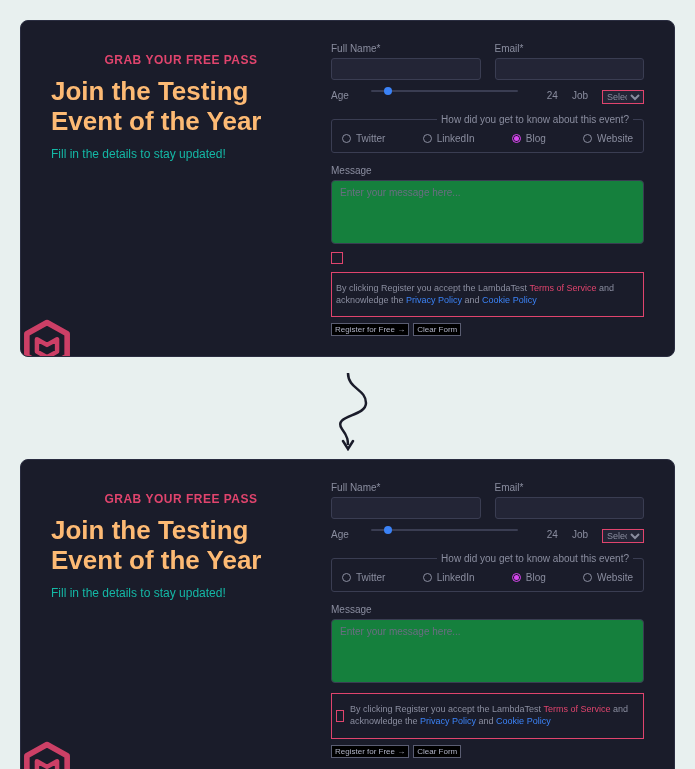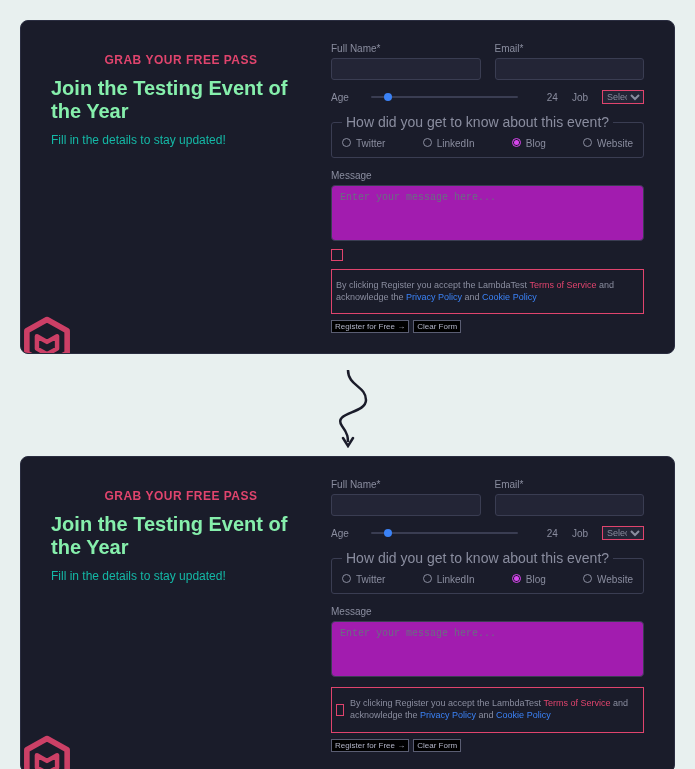--- a/index.html
+++ b/index.html
@@ -25,28 +25,28 @@
   .eyebrow {
     color: #e0446d;
     font-size: 12px;
     font-weight: 700;
     letter-spacing: 0.5px;
     margin-bottom: 10px;
     margin-top: 10px;
     text-align: center;
   }
   .headline {
-    color: #86efac;
-    font-size: 20px;
+    color: #fdba74;
+    font-size: 26px;
     font-weight: 700;
     line-height: 1.15;
     margin-bottom: 10px;
   }
   .subline { color: #14b8a6; font-size: 12px; }
-  .row { display: flex; gap: 14px; margin-bottom: 10px; align-items: center; }
+  .row { display: flex; gap: 14px; margin-bottom: 10px; align-items: flex-start; }
   .field { display: flex; flex-direction: column; gap: 4px; flex: 1; }
   .field label { color: #8a8d9f; font-size: 10px; }
   .text-input {
     background: #232536;
     border: 1px solid #3a3d52;
     border-radius: 3px;
     height: 22px;
     color: #c9ccda;
     font-size: 10px;
     padding: 0 6px;
@@ -76,37 +76,37 @@
     font-size: 9px;
     height: 14px;
     width: 42px;
   }
   fieldset.radios {
     border: 1px solid #3a3d52;
     border-radius: 3px;
     padding: 8px 10px 8px 10px;
     margin-bottom: 12px;
   }
-  fieldset.radios legend { color: #8a8d9f; font-size: 14px; padding: 0 4px; }
+  fieldset.radios legend { color: #8a8d9f; font-size: 10px; padding: 0 4px; text-align: right; }
   .radio-row { display: flex; justify-content: space-between; gap: 8px; }
-  .radio-item { display: flex; align-items: flex-start; gap: 5px; font-size: 10px; cursor: pointer; }
+  .radio-item { display: flex; align-items: center; gap: 5px; font-size: 10px; cursor: pointer; }
   .radio-dot { width: 9px; height: 9px; border: 1px solid #8a8d9f; border-radius: 50%; display: inline-flex; align-items: center; justify-content: center; }
   .radio-dot.sel { border-color: #d946ef; }
   .radio-dot.sel::after { content:""; width:5px; height:5px; background:#d946ef; border-radius:50%; }
   textarea.msg {
     width: 100%;
-    background: #a21caf;
+    background: #15803d;
     border: 1px solid #3a3d52;
     border-radius: 4px;
-    height: 56px;
+    height: 64px;
     color: #c9ccda;
     font-size: 10px;
     padding: 6px 8px;
     resize: none;
-    font-family: Liberation Mono, monospace;
+    font-family: Liberation Sans, sans-serif;
   }
   textarea.msg::placeholder { color: #6a6d82; }
   .check {
     width: 12px; height: 12px;
     border: 1px solid #e0446d;
     background: transparent;
     display: inline-block;
   }
   .terms-row-a .check { margin-bottom: 6px; }
   .terms-box {

